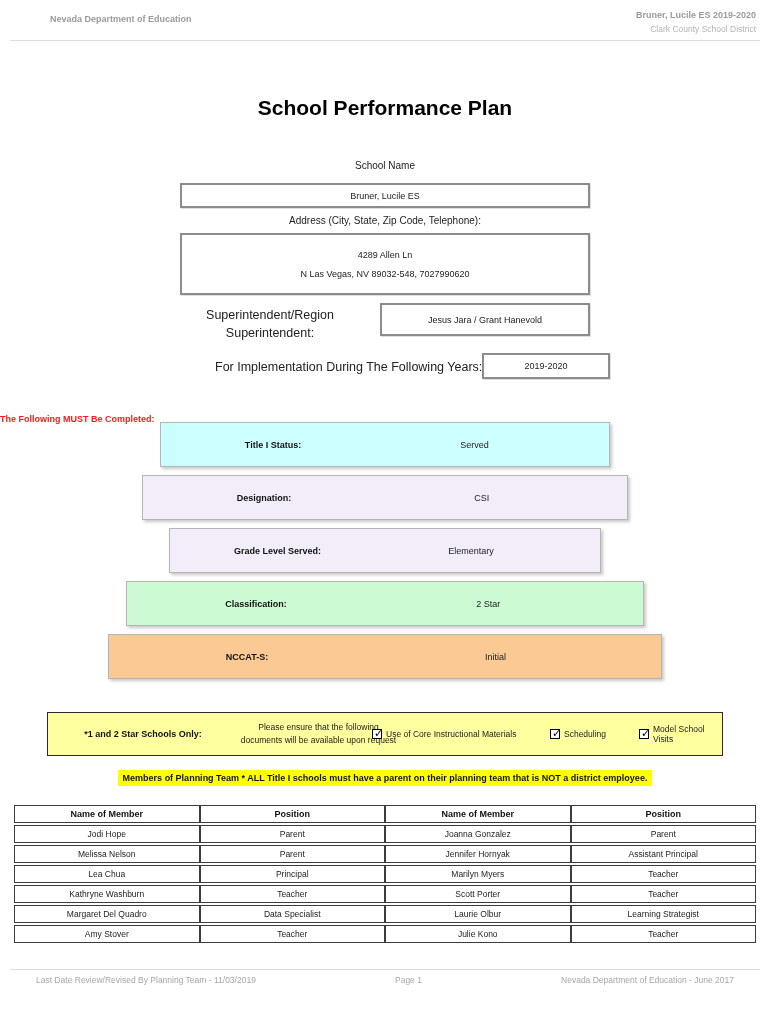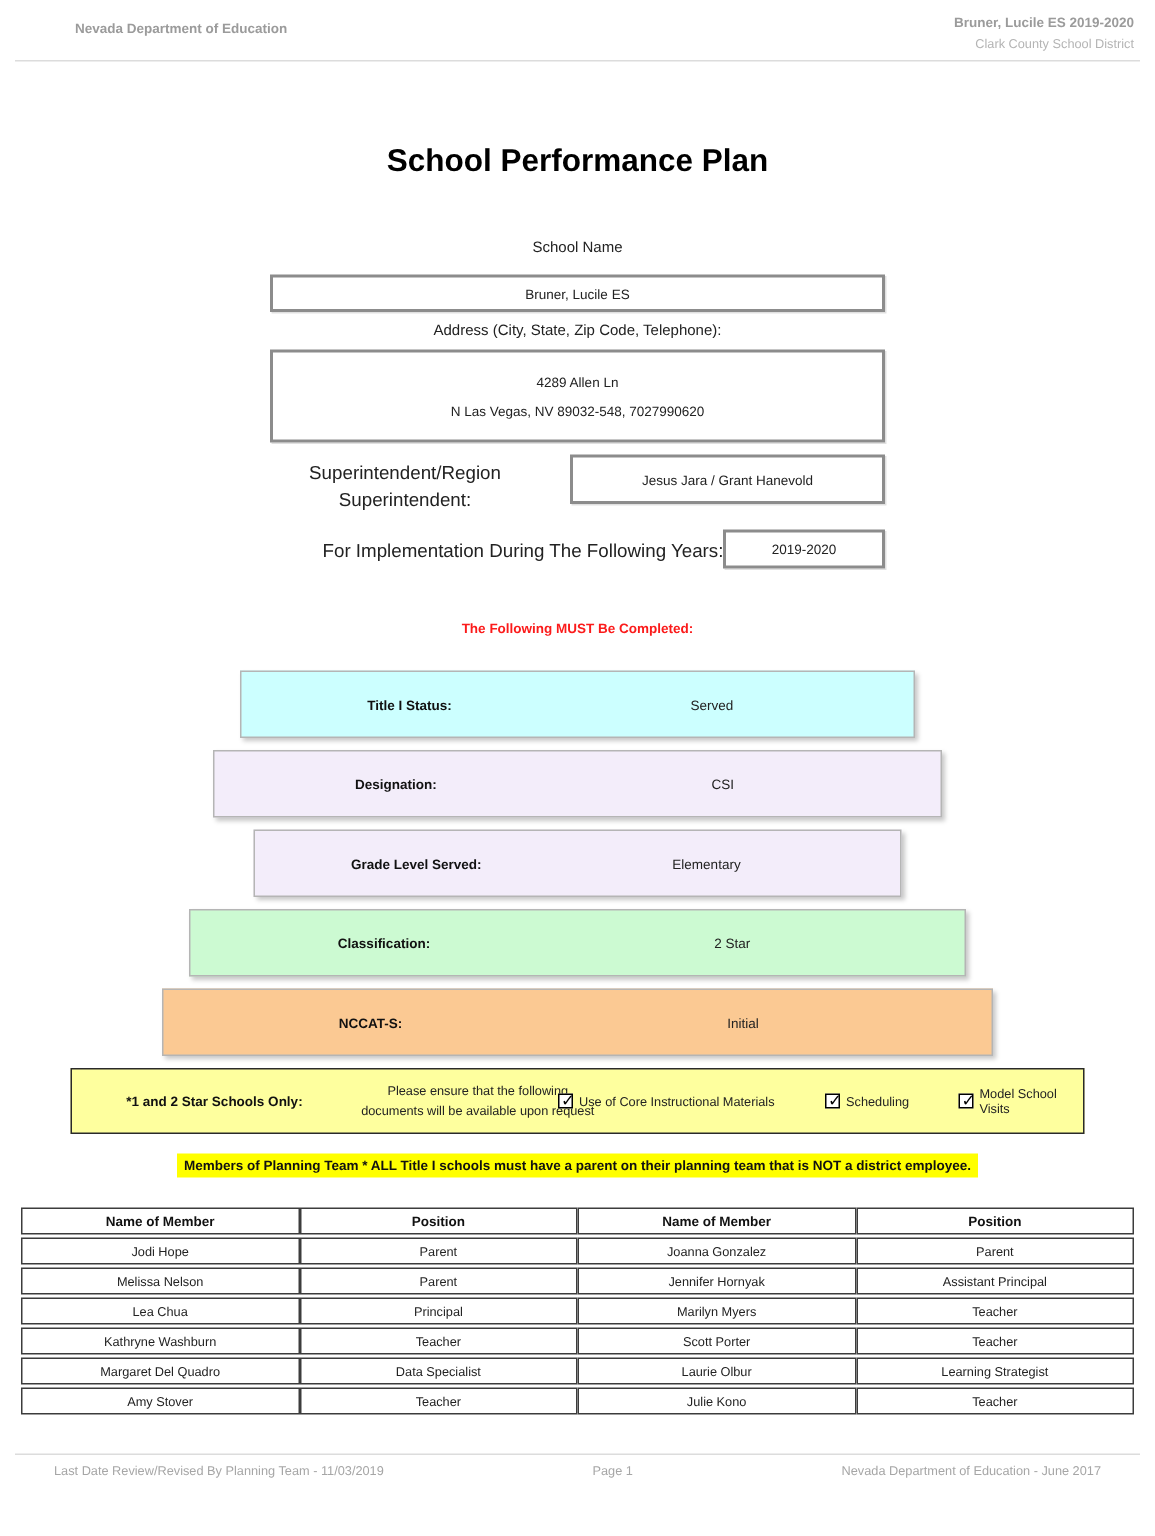--- a/index.html
+++ b/index.html
@@ -24,29 +24,29 @@
   .address-label { top:215px; }
 
   .fieldbox {
     position:absolute; border:2px solid #8c8c8c; background:#fff;
     display:flex; align-items:center; justify-content:center;
     font-size:9px; color:#222; box-shadow:1px 1px 0 rgba(0,0,0,0.12);
   }
   .school-name-box { top:183px; left:180px; width:410px; height:25px; }
   .address-box { top:233px; left:180px; width:410px; height:62px; flex-direction:column; justify-content:center; gap:9px; }
   .supt-box { top:303px; left:380px; width:210px; height:33px; }
-  .impl-box { top:353px; left:482px; width:108px; height:26px; }
+  .impl-box { top:353px; left:482px; width:128px; height:26px; }
 
   .supt-label { position:absolute; top:306px; left:190px; width:160px; text-align:center; font-size:12.5px; line-height:1.45; color:#222; }
   .impl-label { position:absolute; top:360px; left:215px; font-size:12.5px; white-space:nowrap; color:#222; }
 
-  .must-notice { position:absolute; top:414px; width:100%; text-align:center; font-size:9px; font-weight:bold; color:#fb1b1b; }
-
-  
-  .bars { position:absolute; top:447px; width:100%; }
+  .must-notice { position:absolute; top:414px; width:100%; text-align:left; font-size:9px; font-weight:bold; color:#fb1b1b; }
+
+  
+  .bars { position:absolute; top:422px; width:100%; }
   .bar {
     margin:0 auto 8px auto; height:45px; display:flex; align-items:center;
     border:1px solid #b5b5b5; box-shadow:2px 2px 3px rgba(0,0,0,0.22);
   }
   .bar:nth-child(1) { width:450px; }
   .bar:nth-child(2) { width:486px; }
   .bar:nth-child(3) { width:432px; }
   .bar:nth-child(4) { width:518px; }
   .bar:nth-child(5) { width:554px; }
   .bar-label { width:50%; text-align:center; font-size:9px; font-weight:bold; color:#111; }

